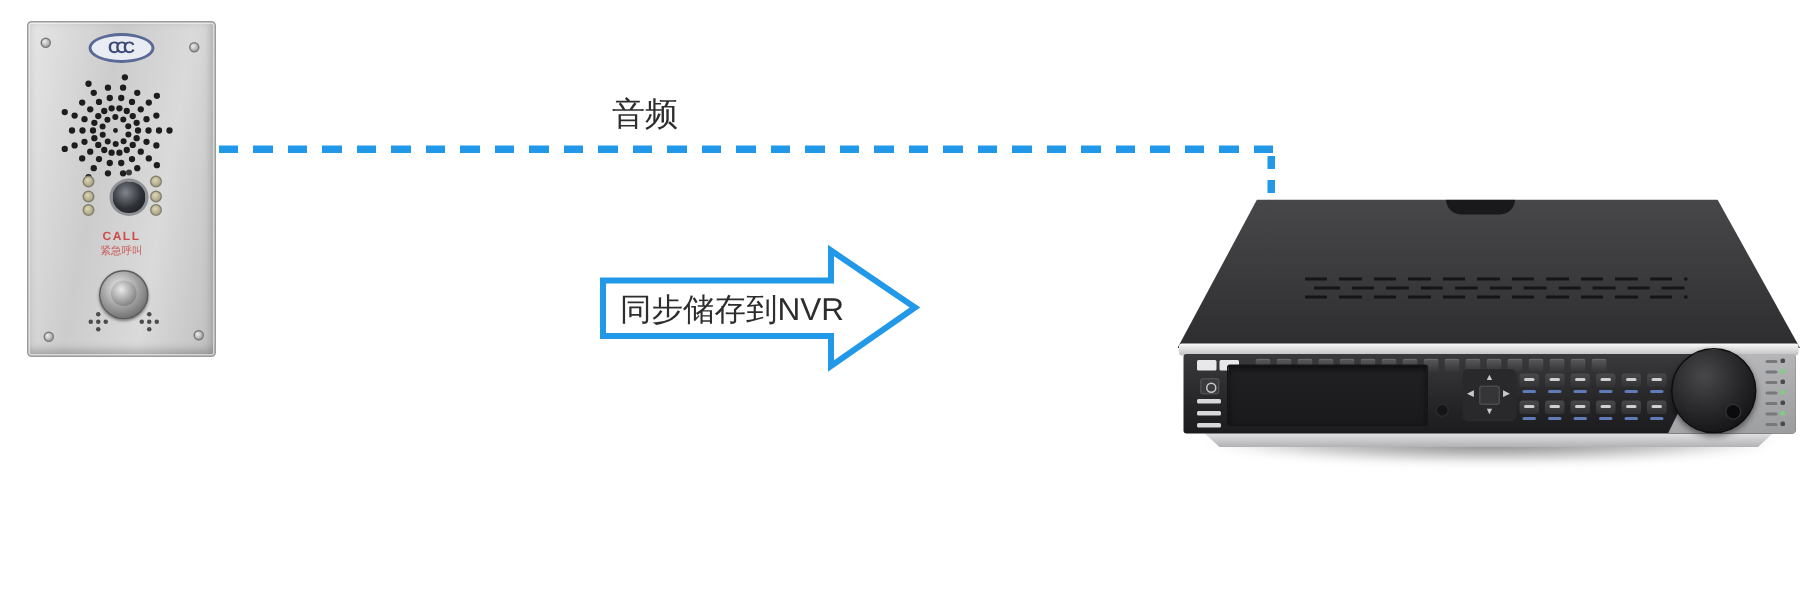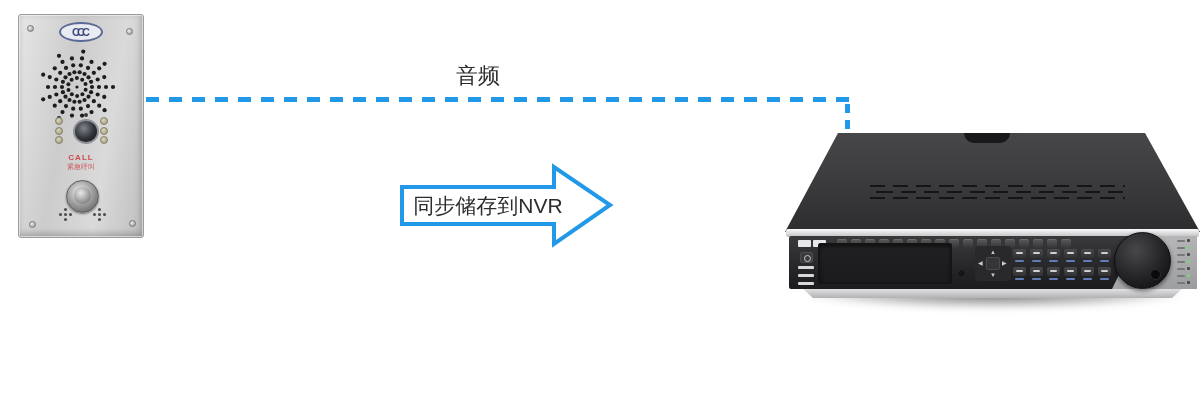--- a/index.html
+++ b/index.html
@@ -33,21 +33,21 @@
   .call-button::after{content:"";position:absolute;left:7px;top:6px;width:17px;height:17px;border-radius:50%;
     background:radial-gradient(circle at 40% 35%,#e9e9e9,#8a8a8a 70%,#666);}
   .mic{position:absolute;width:3px;height:3px;border-radius:50%;background:#4c4c4c;
     box-shadow:0 -5px 0 #4c4c4c,0 5px 0 #4c4c4c,-5px 0 0 #4c4c4c,5px 0 0 #4c4c4c;}
 
   
   .dash-h{position:absolute;left:146px;top:97px;width:704px;height:5px;
     background:repeating-linear-gradient(90deg,var(--blue) 0 13px,transparent 13px 23px);}
   .dash-v{position:absolute;left:845px;top:104px;width:5px;height:27px;
     background:repeating-linear-gradient(180deg,var(--blue) 0 9px,transparent 9px 16px);}
-  .audio-label{position:absolute;left:408px;top:61px;width:140px;text-align:center;
+  .audio-label{position:absolute;left:408px;top:61px;width:140px;
     font-size:22px;color:#2d2d2d;}
   .arrow-svg{position:absolute;left:396px;top:162px;}
   .arrow-svg text{font-family:"Liberation Sans",sans-serif;font-size:21px;fill:#2d2d2d;}
 
   
   .nvr{position:absolute;left:785px;top:130px;width:415px;height:180px;}
   .nvr-shadow{position:absolute;left:20px;top:149px;width:378px;height:30px;
     background:radial-gradient(ellipse at center,rgba(18,18,20,.55) 0%,rgba(18,18,20,.25) 45%,transparent 72%);
     filter:blur(3px);}
   .nvr-base{position:absolute;left:10px;top:156px;width:395px;height:12px;

